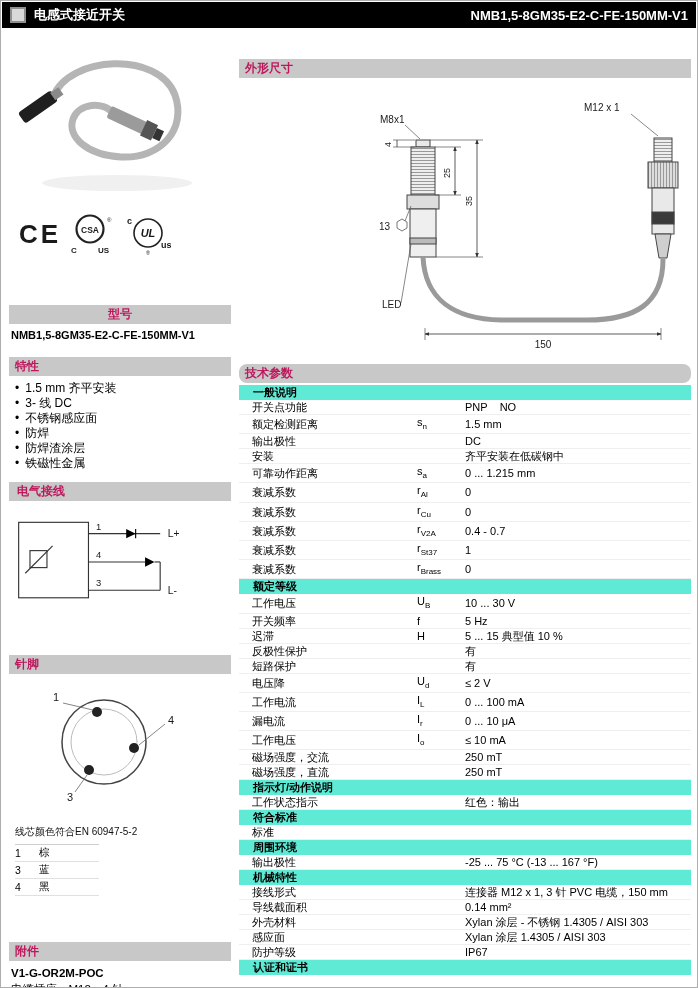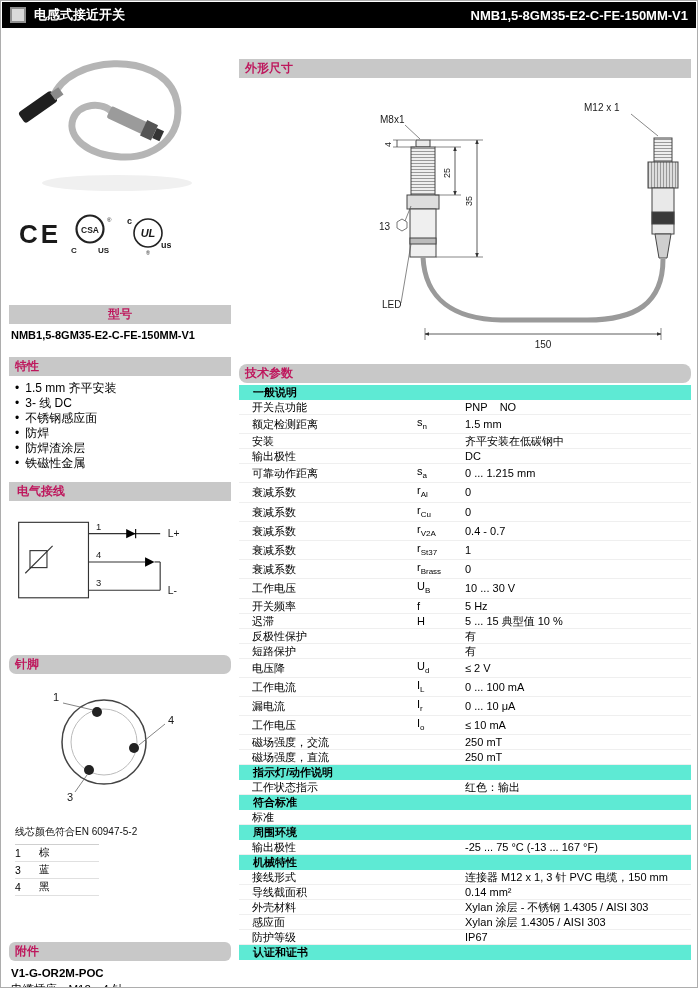--- a/index.html
+++ b/index.html
@@ -21,28 +21,28 @@
   .logos { display: flex; align-items: center; gap: 8px; margin: 6px 0 0 10px; height: 46px; }
   .ce-text { font-size: 26px; font-weight: bold; letter-spacing: 3px; color: #1a1a1a; }
   .model-bar { margin-top: 48px; text-align: center; }
   .model-text { font-weight: bold; font-size: 11px; padding: 5px 2px 0 2px; }
   .features-bar { margin-top: 16px; }
   .features { list-style: none; padding: 5px 0 0 6px; }
   .features li { font-size: 12px; line-height: 15px; }
   .features li::before { content: "•"; margin-right: 6px; }
   .wiring-bar { margin-top: 11px; padding-left: 8px; }
   .wiring { margin: 8px 0 0 4px; }
-  .pins-bar { margin-top: 38px; border-radius: 7px; }
+  .pins-bar { margin-top: 38px; }
   .pinout { margin: 8px 0 0 30px; }
   .pin-note { font-size: 10px; margin: 14px 0 0 6px; color: #111; }
   .wire-colors { border-collapse: collapse; margin: 5px 0 0 6px; border-top: 1px solid #cfcfcf; }
   .wire-colors td { font-size: 10.5px; padding: 1px 4px 1px 0; border-bottom: 1px solid #e0e0e0; }
   .wire-colors td:first-child { width: 24px; }
   .wire-colors td:last-child { width: 60px; }
-  .accessory-bar { margin-top: 46px; border-radius: 6px; }
+  .accessory-bar { margin-top: 46px; }
   .acc-model { font-weight: bold; font-size: 11.5px; padding: 6px 2px 0 2px; }
   .acc-desc { font-size: 11.5px; line-height: 15px; padding: 3px 2px 0 2px; }
 
   
   .right-col { position: absolute; left: 238px; top: 58px; width: 452px; }
   .drawing { width: 452px; height: 278px; }
   .tech-bar { margin-top: 8px; border-radius: 8px; }
   .tech-table { margin-top: 2px; }
   .tech-group { background: #5eead4; font-weight: bold; font-size: 11px; line-height: 13px; padding: 1px 14px; }
   .spec-row { display: flex; align-items: center; font-size: 11px; line-height: 13px; padding: 1px 0 0 13px; min-height: 15px; border-bottom: 1px solid #efefef; }
@@ -257,28 +257,28 @@
           <span class="spec-label">开关点功能</span>
           <span class="spec-sym"></span>
           <span class="spec-value"><div>PNP    NO</div></span>
         </div>
         <div class="spec-row">
           <span class="spec-label">额定检测距离</span>
           <span class="spec-sym">s<sub>n</sub></span>
           <span class="spec-value"><div>1.5 mm</div></span>
         </div>
         <div class="spec-row">
+          <span class="spec-label">输出极性</span>
+          <span class="spec-sym"></span>
+          <span class="spec-value"><div>DC</div></span>
+        </div>
+        <div class="spec-row">
           <span class="spec-label">安装</span>
           <span class="spec-sym"></span>
           <span class="spec-value"><div>齐平安装在低碳钢中</div></span>
-        </div>
-        <div class="spec-row">
-          <span class="spec-label">输出极性</span>
-          <span class="spec-sym"></span>
-          <span class="spec-value"><div>DC</div></span>
         </div>
         <div class="spec-row">
           <span class="spec-label">可靠动作距离</span>
           <span class="spec-sym">s<sub>a</sub></span>
           <span class="spec-value"><div>0 ... 1.215 mm</div></span>
         </div>
         <div class="spec-row">
           <span class="spec-label">衰减系数</span>
           <span class="spec-sym">r<sub>Al</sub></span>
           <span class="spec-value"><div>0</div></span>
@@ -296,20 +296,21 @@
         <div class="spec-row">
           <span class="spec-label">衰减系数</span>
           <span class="spec-sym">r<sub>St37</sub></span>
           <span class="spec-value"><div>1</div></span>
         </div>
         <div class="spec-row">
           <span class="spec-label">衰减系数</span>
           <span class="spec-sym">r<sub>Brass</sub></span>
           <span class="spec-value"><div>0</div></span>
         </div>
+        <div class="tech-group">额定等级</div>
         <div class="spec-row">
           <span class="spec-label">工作电压</span>
           <span class="spec-sym">U<sub>B</sub></span>
           <span class="spec-value"><div>10 ... 30 V</div></span>
         </div>
         <div class="spec-row">
           <span class="spec-label">开关频率</span>
           <span class="spec-sym">f</span>
           <span class="spec-value"><div>5 Hz</div></span>
         </div>

